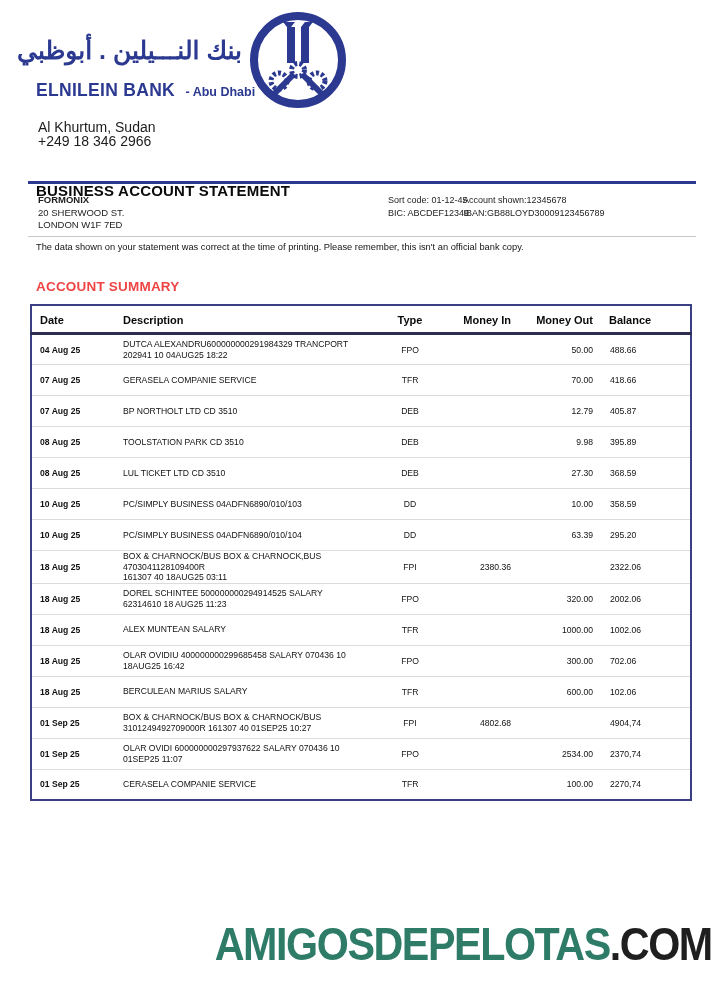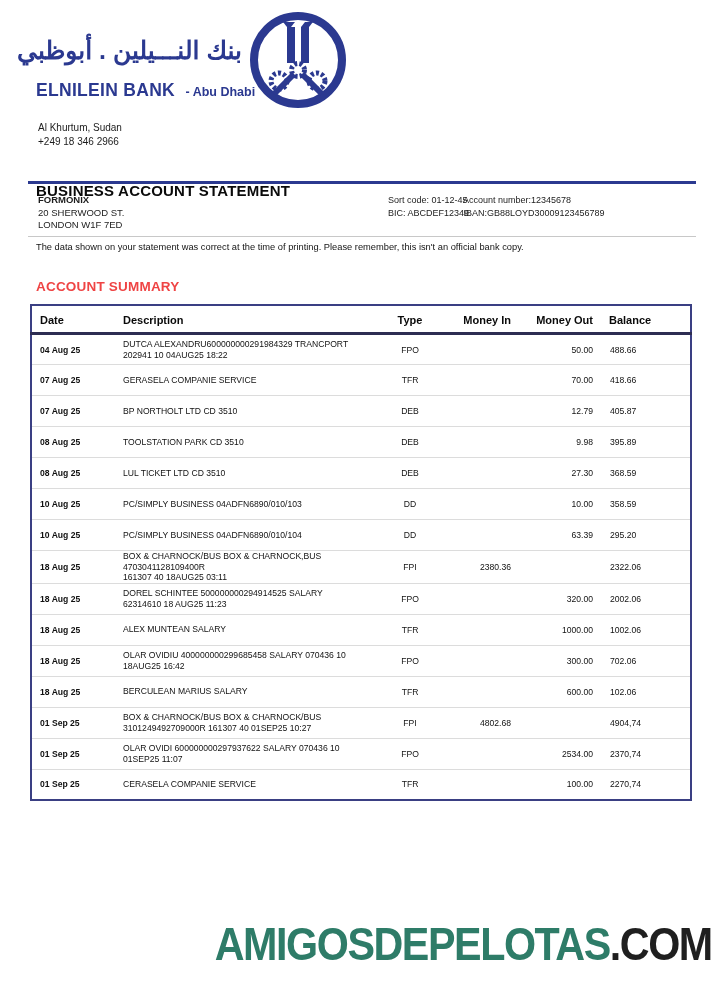--- a/index.html
+++ b/index.html
@@ -20,21 +20,21 @@
     top:26px;left:28px;width:214px;height:48px;
     direction:rtl;text-align:center;
     font-size:25px;font-weight:bold;color:var(--brand);
     line-height:48px;white-space:nowrap;
   }
   .bank-name{top:80px;left:36px;white-space:nowrap;color:var(--brand);}
   .bank-name .main{font-size:17.5px;font-weight:bold;letter-spacing:.3px;}
   .bank-name .suffix{font-size:12.5px;font-weight:bold;margin-left:6px;}
   .logo{top:10px;left:248px;width:100px;height:100px;}
 
-  .addr{top:121px;left:38px;font-size:10px;line-height:13.5px;color:#1c1c1c;}
+  .addr{top:121px;left:38px;font-size:14px;line-height:13.5px;color:#1c1c1c;}
 
   .title{top:162px;left:36px;font-size:15px;font-weight:bold;letter-spacing:.2px;color:#0a0a0a;margin-top:20px;}
   .title-rule{top:181px;left:28px;width:668px;height:3px;background:var(--brand);}
 
   .holder{top:194px;left:38px;font-size:9.5px;line-height:12.5px;color:#1c1c1c;}
   .holder .name{font-weight:bold;}
   .acct{top:194px;left:388px;font-size:9px;line-height:12.5px;color:#1c1c1c;white-space:nowrap;}
   .acct .col1{display:inline-block;width:73px;}
 
   .disc-rule{top:236px;left:28px;width:668px;height:1px;background:#c8c8c8;}
@@ -117,21 +117,21 @@
 
 <div class="abs holder">
   <div class="name">FORMONIX</div>
   <div>20 SHERWOOD ST.</div>
   <div>LONDON W1F 7ED</div>
 </div>
 
 <div class="abs acct">
   <div>
     <span class="col1">Sort code: 01-12-45</span>
-    <span>Account number:12345678</span>
+    <span>Account shown:12345678</span>
   </div>
   <div>
     <span class="col1">BIC: ABCDEF12349</span>
     <span>IBAN:GB88LOYD30009123456789</span>
   </div>
 </div>
 
 <div class="abs disc-rule"></div>
 <div class="abs disclaimer">
   <div>The data shown on your statement was correct at the time of printing. Please remember, this isn't an official bank copy.</div>

